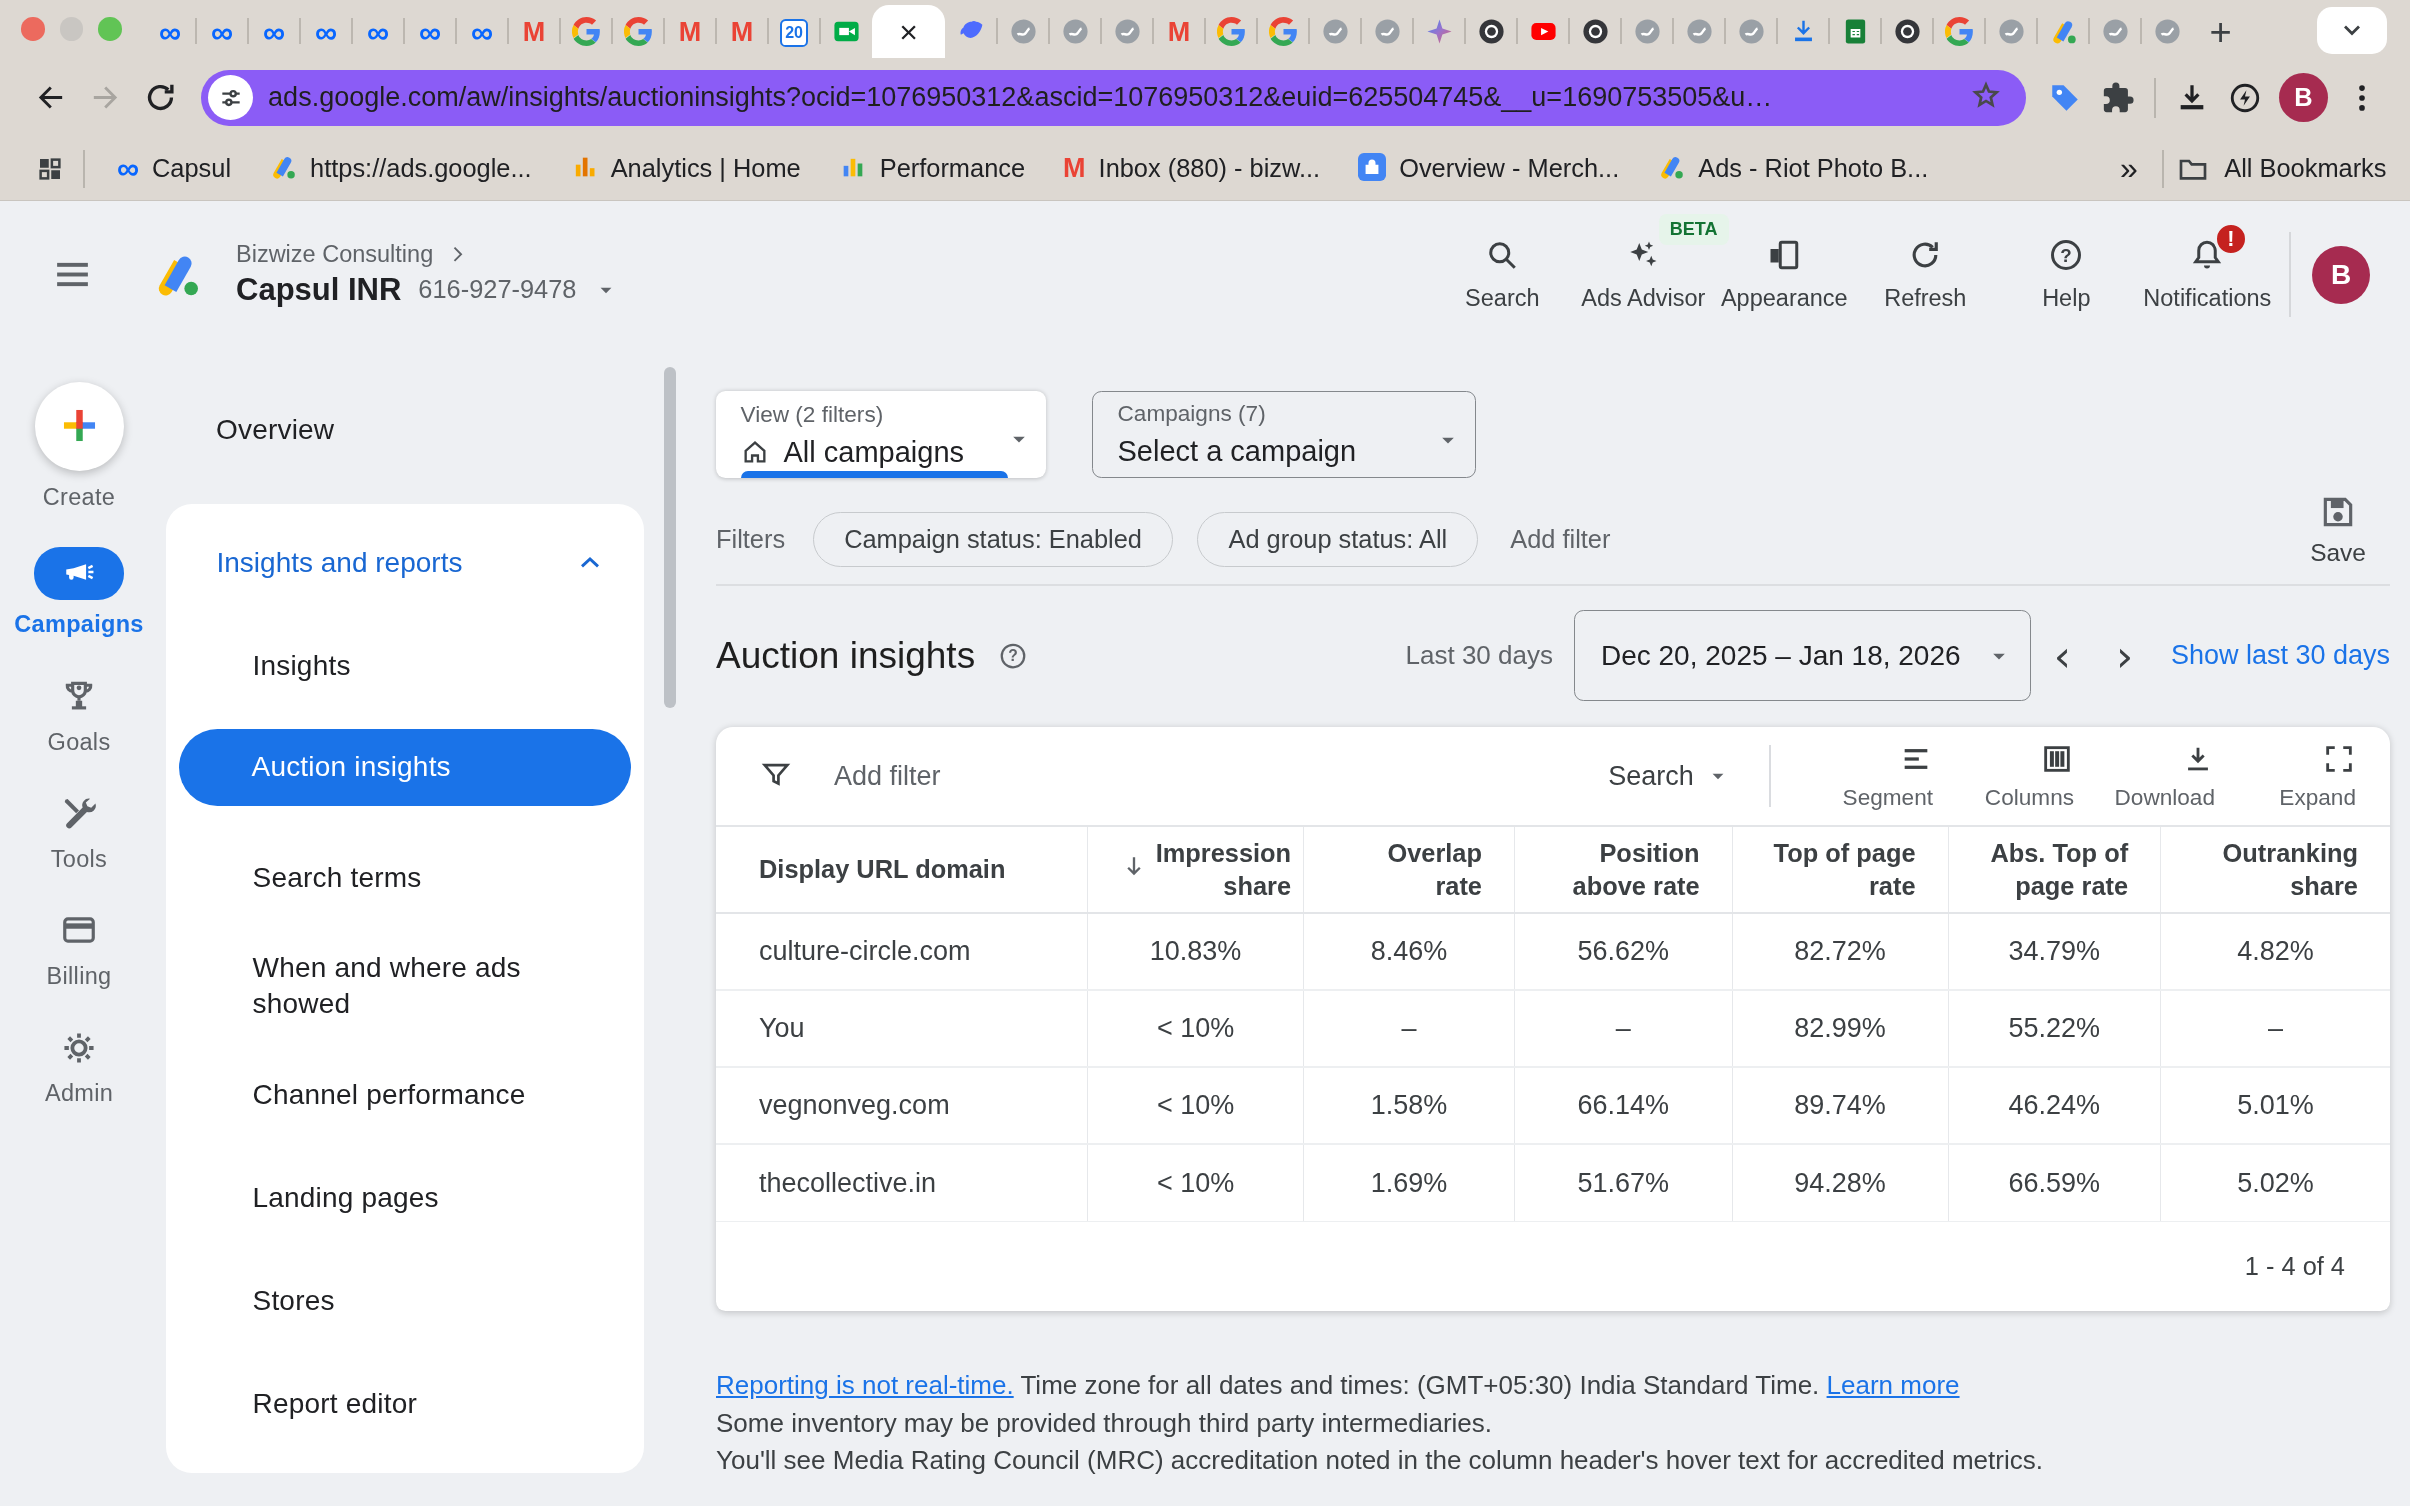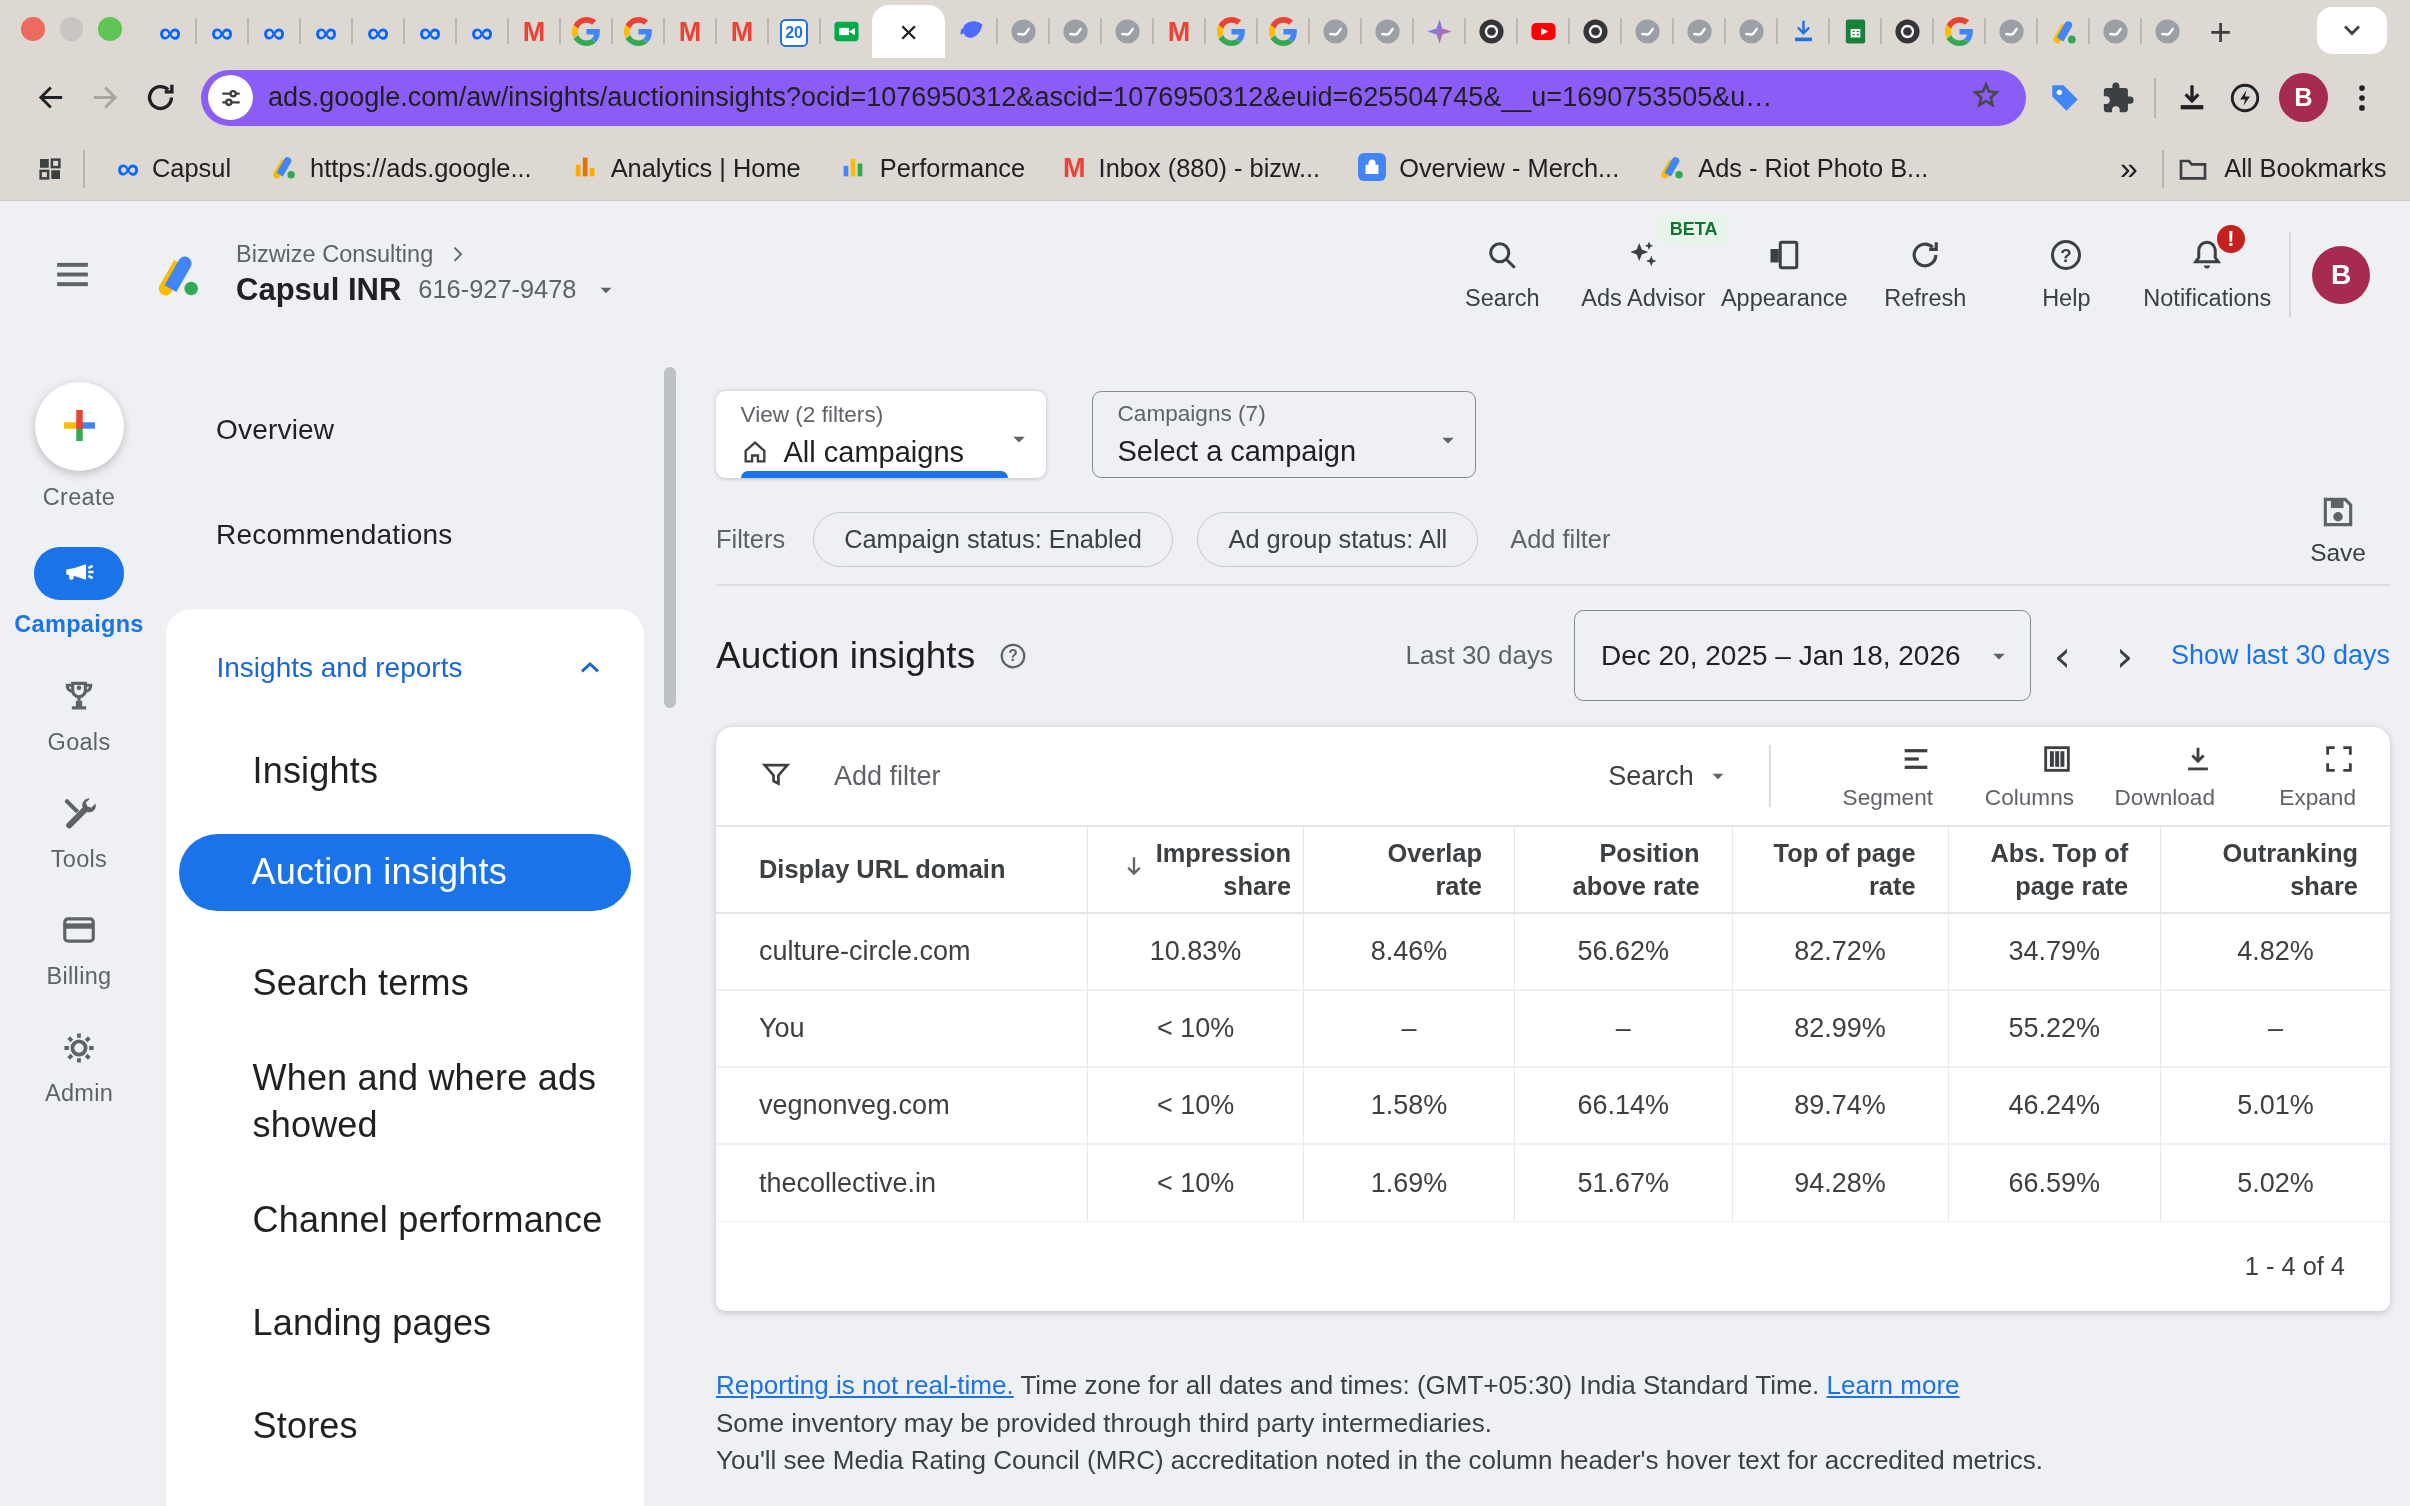--- a/index.html
+++ b/index.html
@@ -82,21 +82,21 @@
   .rail-ic{height:43px;display:flex;align-items:center;margin-bottom:11.3px;}
   .rail-ic svg{width:38px;height:38px;}
   .rail-label{font-size:23.5px;color:#5f6368;letter-spacing:0.3px;}
   .rail-label.blue{color:#1a73e8;font-weight:700;}
 
   .subnav{width:520px;padding-top:51px;flex-shrink:0;position:relative;}
   .nav-item{font-size:28px;color:#202124;padding-left:58px;height:62px;display:flex;align-items:center;margin-bottom:43px;letter-spacing:0.2px;}
   .nav-card{background:#fff;border-radius:26px;margin:13px 34px 0 7.5px;padding:28px 0 38px 0;}
   .nav-group-hdr{display:flex;align-items:center;justify-content:space-between;padding:0 38px 0 51px;height:62px;color:#1967d2;font-size:28px;font-weight:500;}
   .nav-group-hdr svg{width:32px;height:32px;}
-  .nav-sub{font-size:36px;color:#202124;padding:0 38px 0 87px;min-height:62px;display:flex;align-items:center;margin-top:41px;line-height:1.3;letter-spacing:0.2px;}
+  .nav-sub{font-size:28px;color:#202124;padding:0 38px 0 87px;min-height:62px;display:flex;align-items:center;margin-top:41px;line-height:1.3;letter-spacing:0.2px;}
   .nav-sub.active{background:#1a73e8;color:#fff;border-radius:41px;margin:32px 13px 0 13px;padding-left:73px;min-height:77px;}
   .nav-scrollbar{position:absolute;right:1.9px;top:19px;width:12.2px;height:341px;background:#bdc1c6;border-radius:6.6px;}
 
   .main{flex:1;padding:43px 21px 0 38px;min-width:0;}
   .viewbar{display:flex;gap:46px;height:87px;margin-bottom:34px;}
   .view-card{width:330px;background:#fff;border-radius:9.4px;box-shadow:0 0.9px 4.7px rgba(0,0,0,.2);position:relative;padding:11.3px 19px 0 24.5px;}
   .vc-label{font-size:22.6px;color:#5f6368;}
   .vc-row{display:flex;align-items:center;gap:15px;margin-top:7.5px;}
   .vc-row svg{width:28px;height:28px;}
   .vc-value{font-size:29px;color:#202124;}
@@ -676,21 +676,20 @@
               <path d="M12 2.8v2.8M12 18.4v2.8M2.8 12h2.8M18.4 12h2.8M5.5 5.5l2 2M16.5 16.5l2 2M18.5 5.5l-2 2M7.5 16.5l-2 2"></path>
             </svg>
           </div>
           <span class="rail-label ">Admin</span>
           </div>
       </div>
 
     <div class="subnav">
       <div id="nav-top">
           <div class="nav-item">Overview</div>
-          <div class="nav-item">Recommendations</div>
         </div>
       <div class="nav-card">
         <div class="nav-group-hdr">
           <span>Insights and reports</span>
           <svg viewBox="0 0 24 24" fill="none" stroke="#1967d2" stroke-width="2.2">
               <path d="M6 14.5 12 9l6 5.5"></path>
             </svg>
         </div>
         <div id="nav-subs">
             <div class="nav-sub ">Insights</div>

